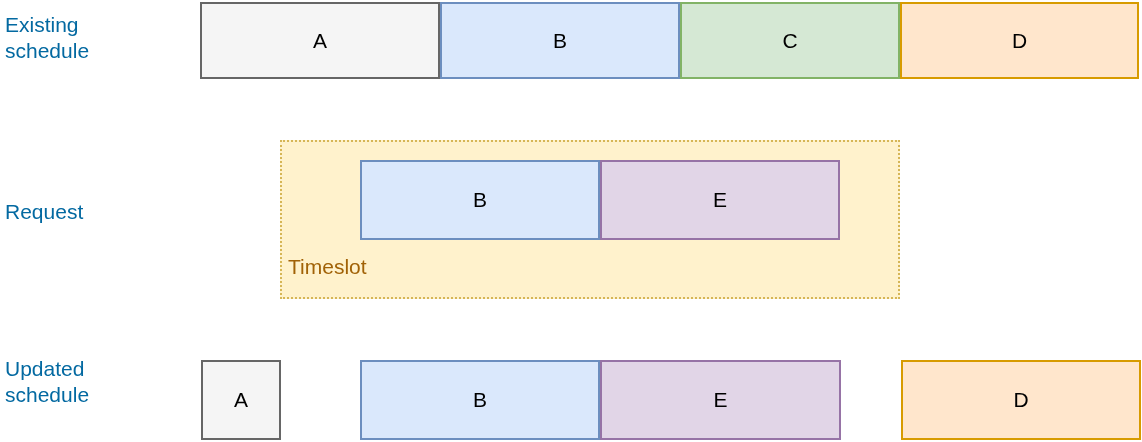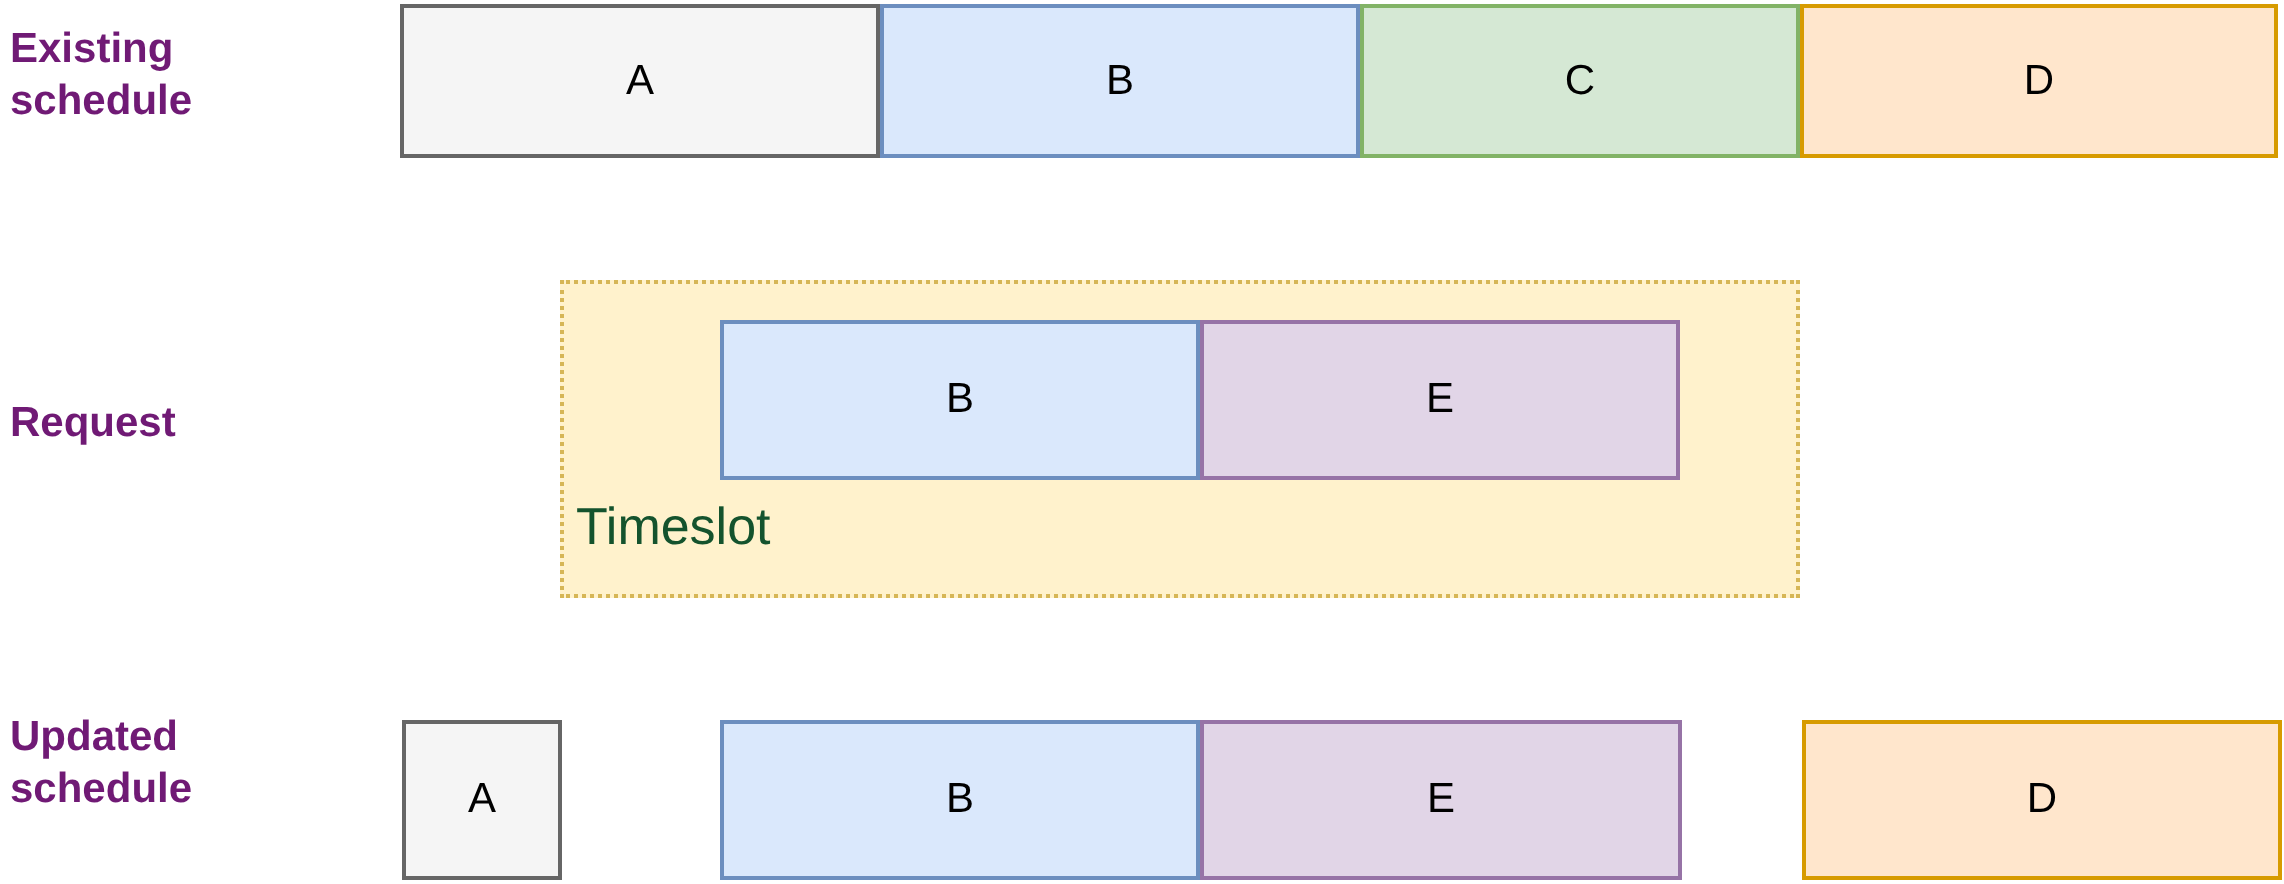--- a/index.html
+++ b/index.html
@@ -9,23 +9,22 @@
     height: 442px;
     background: #ffffff;
     overflow: hidden;
     font-family: "Liberation Sans", sans-serif;
     color: #000000;
   }
   .row-label {
     position: absolute;
     font-size: 21px;
     line-height: 26px;
-    color: #701a75;
+    color: #0369a1;
     white-space: pre-line;
-    font-weight: bold;
   }
   .block {
     position: absolute;
     box-sizing: border-box;
     border: 2px solid #000;
     display: flex;
     align-items: center;
     justify-content: center;
     font-size: 21px;
     color: #000000;
@@ -33,22 +32,22 @@
   .timeslot {
     position: absolute;
     box-sizing: border-box;
     border: 2px dotted #d6b656;
     background: #fff2cc;
   }
   .timeslot-label {
     position: absolute;
     left: 6px;
     bottom: 18px;
-    font-size: 26px;
-    color: #14532d;
+    font-size: 21px;
+    color: #a16207;
   }
 </style>
 </head>
 <body>
 
 <div class="canvas">
 
   <div class="row-label" style="left:5px; top:12px; width:130px;">Existing
 schedule</div>
 

